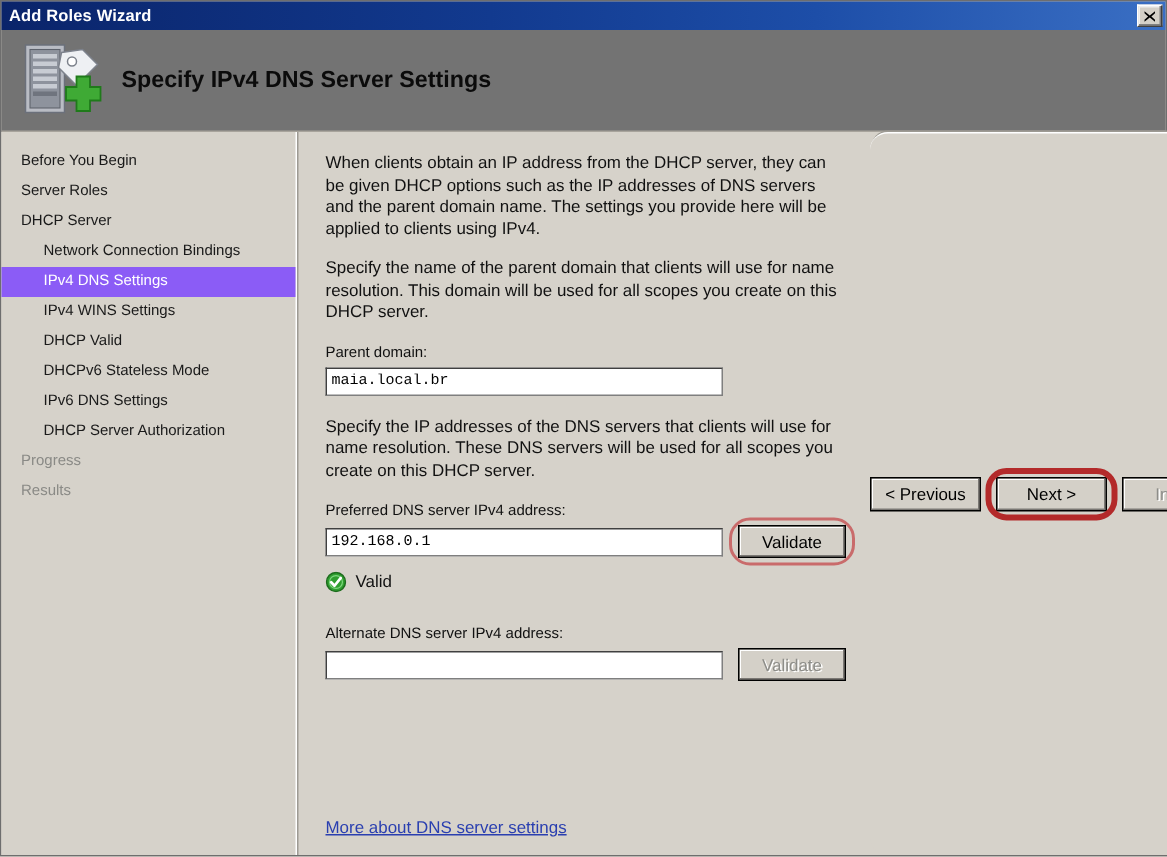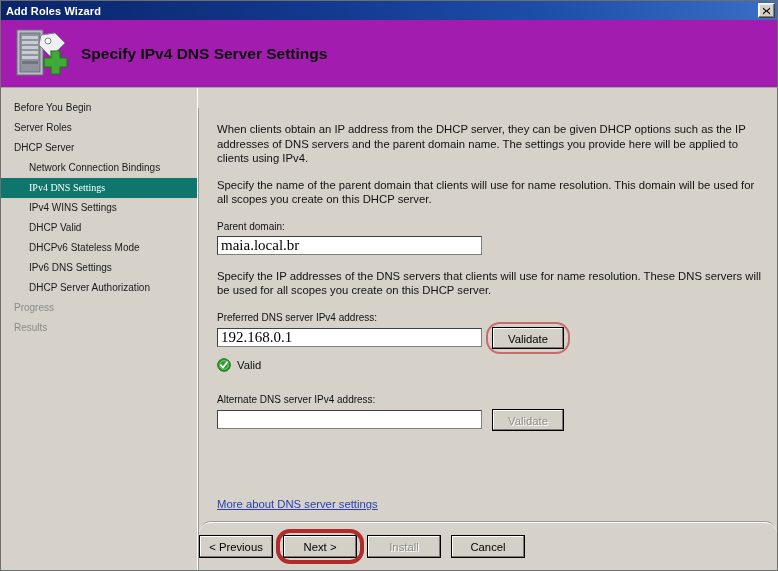--- a/index.html
+++ b/index.html
@@ -55,21 +55,21 @@
     align-items: center;
     justify-content: center;
     cursor: pointer;
     box-sizing: border-box;
   }
   .close-btn svg { display: block; }
 
   
   .header {
     flex: 0 0 68px;
-    background: #a21caf;
+    background: #737373;
     border-bottom: 1px solid #a8a49c;
     display: flex;
     align-items: center;
     padding-left: 10px;
     box-sizing: border-box;
   }
   .header-icon {
     width: 60px;
     height: 58px;
     flex: 0 0 60px;
@@ -106,37 +106,35 @@
     padding-left: 13px;
     font-size: 10px;
     color: #1a1a1a;
     white-space: nowrap;
     cursor: default;
   }
   .nav-item.sub {
     padding-left: 28px;
   }
   .nav-item.selected {
-    background: #0f766e;
+    background: #8b5cf6;
     color: #ffffff;
-    font-family: Liberation Serif, serif;
   }
   .nav-item.disabled {
     color: #8a8a86;
   }
 
   
   .content-wrap {
     flex: 1 1 auto;
     display: flex;
-    flex-direction: column;
+    flex-direction: row;
     min-width: 0;
     border-left: 1px solid #9d9a93;
     background: #d6d2ca;
-    margin-top: 20px;
   }
   .content {
     flex: 1 1 auto;
     padding: 14px 16px 0 18px;
     box-sizing: border-box;
     position: relative;
     min-height: 0;
   }
   .para {
     font-size: 11.3px;
@@ -158,22 +156,22 @@
     gap: 10px;
   }
   .textbox {
     width: 265px;
     height: 19px;
     box-sizing: border-box;
     background: #ffffff;
     border: 1px solid #7f7f7f;
     border-top-color: #404040;
     border-left-color: #404040;
-    font-family: Liberation Serif, serif;
-    font-size: 15px;
+    font-family: Liberation Mono, monospace;
+    font-size: 10px;
     color: #000000;
     padding: 0 3px;
     line-height: 17px;
     outline: none;
   }
   .textbox.wide { width: 265px; }
 
   
   .btn {
     background: #d4d0c8;

